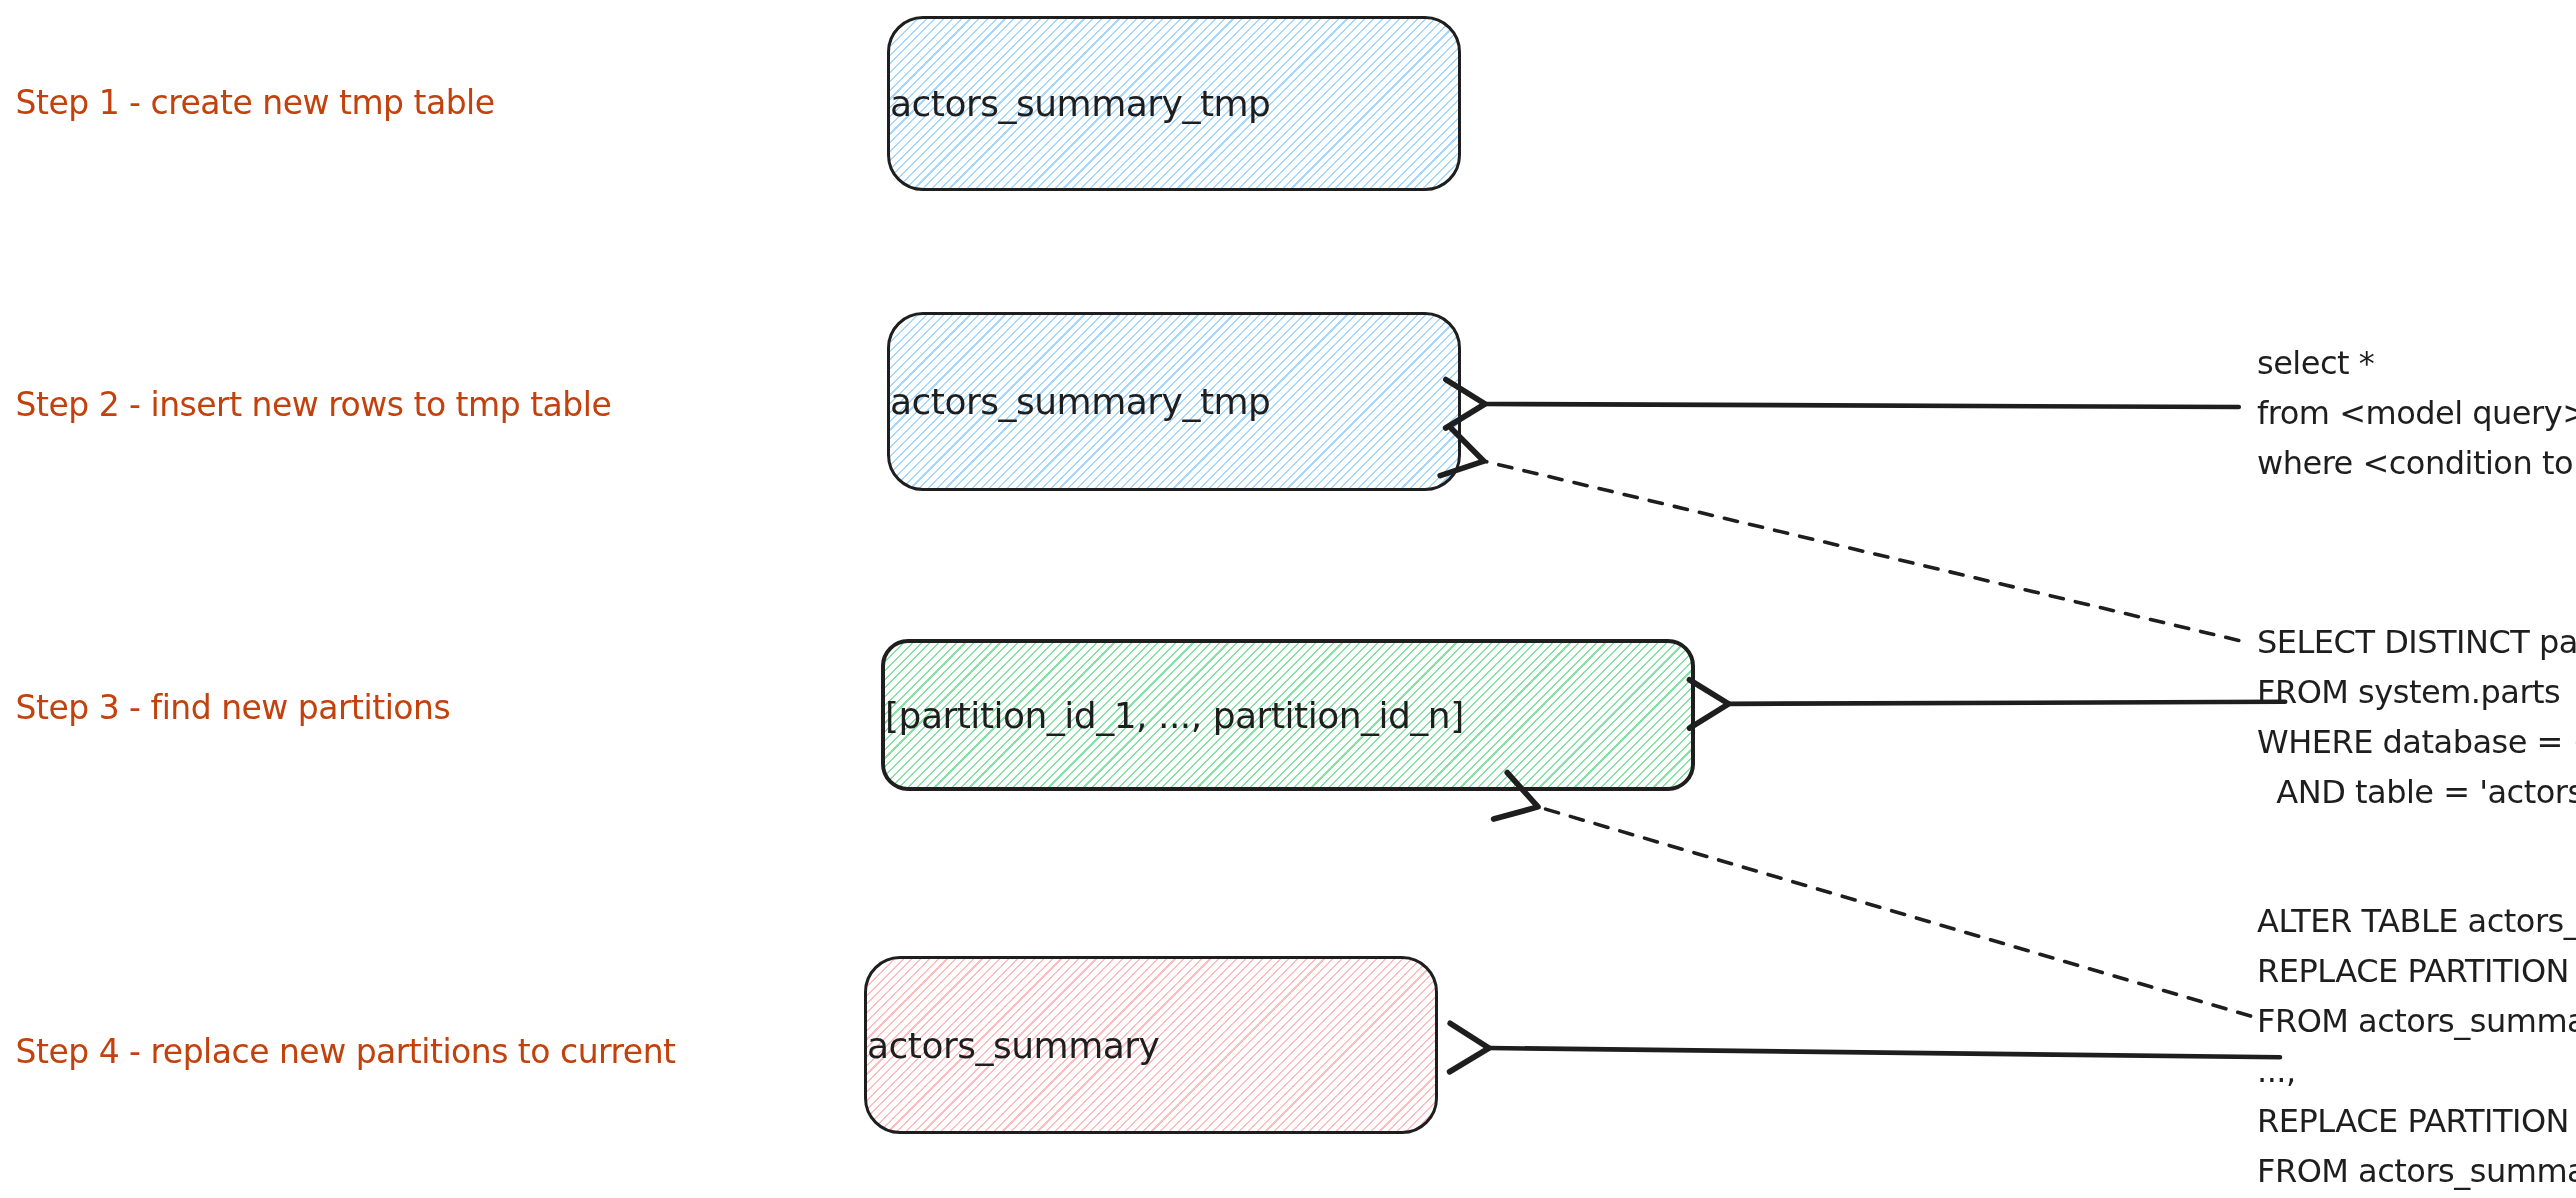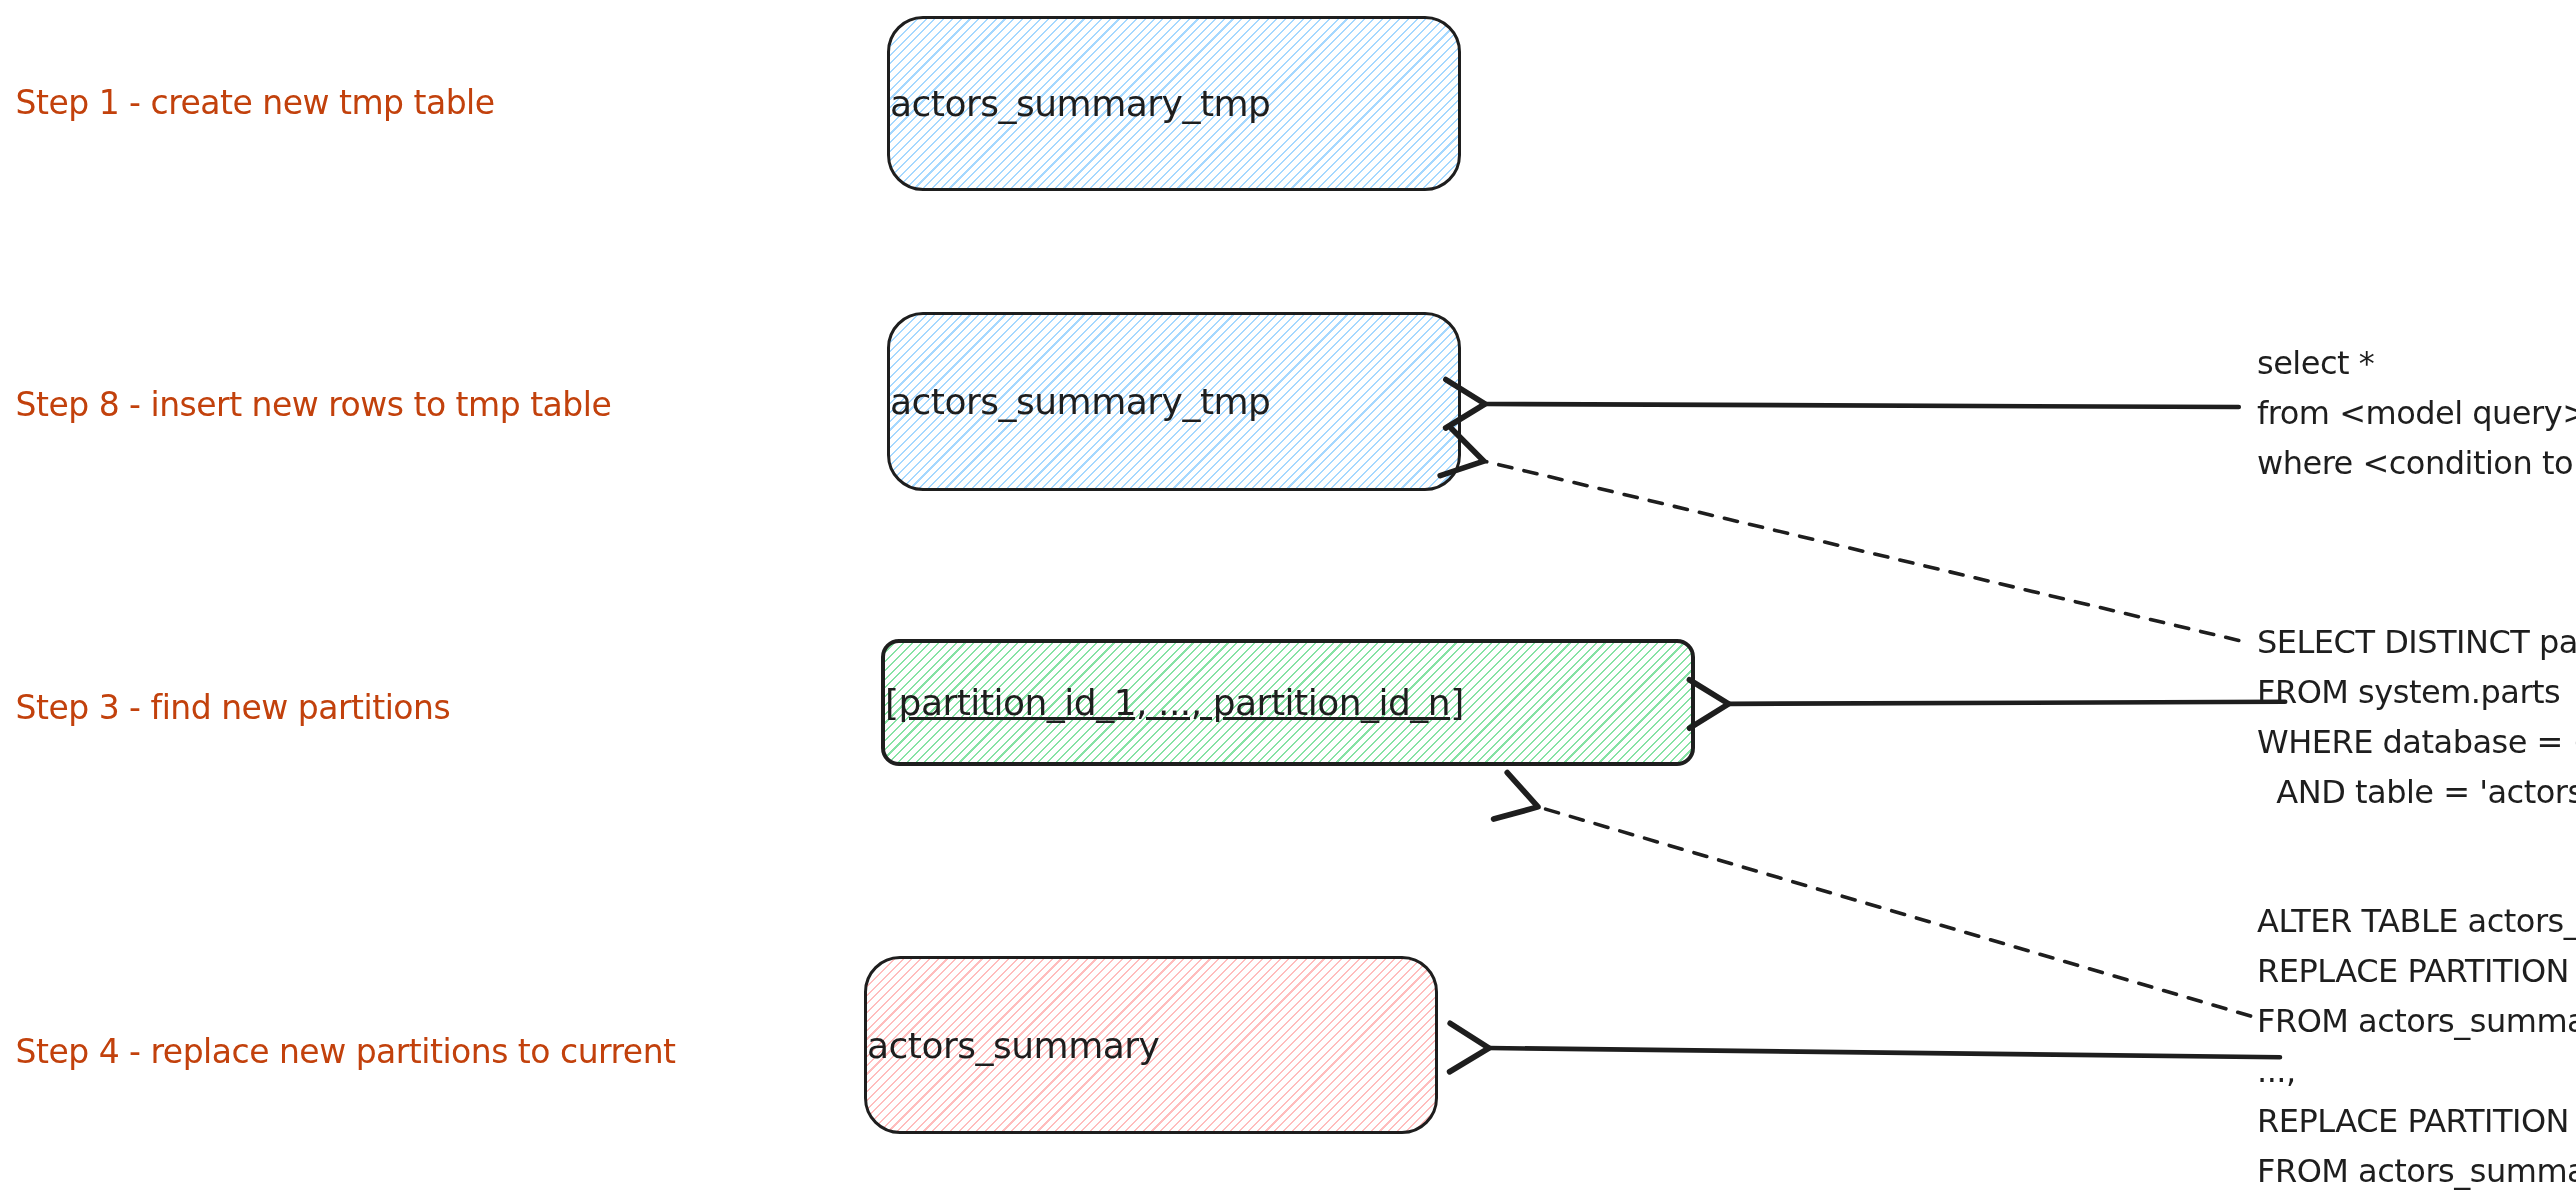--- a/index.html
+++ b/index.html
@@ -55,21 +55,21 @@
   .hatch-green {
     background-image: repeating-linear-gradient(135deg,
       #86e2a4 0px, #86e2a4 1.5px, rgba(255,255,255,0) 1.5px, rgba(255,255,255,0) 6.2px);
   }
   .hatch-pink {
     background-image: repeating-linear-gradient(135deg,
       #ffbdbd 0px, #ffbdbd 1.5px, rgba(255,255,255,0) 1.5px, rgba(255,255,255,0) 6.2px);
   }
   #node-1 { left: 887px; top: 15.5px;   width: 574px; height: 175px; }
   #node-2 { left: 887px; top: 312px;  width: 574px; height: 179px; }
-  #node-3 { left: 881px; top: 639px; width: 814px; height: 127px; border-width: 4.1px; border-radius: 18px; text-decoration: underline; }
+  #node-3 { left: 881px; top: 639px; width: 814px; height: 152px; border-width: 4.1px; border-radius: 27px; }
   #node-4 { left: 864px; top: 956px; width: 574px; height: 178px; }
 
   
   .sql-block {
     position: absolute;
     left: 2257px;
     font-size: 32px;
     line-height: 50px;
     letter-spacing: -0.5px;
     color: #1e1e1e;
@@ -90,21 +90,21 @@
   .arrow-solid  { stroke: #1e1e1e; stroke-width: 9;  fill: none; stroke-linecap: round; }
   .arrow-dashed { stroke: #1e1e1e; stroke-width: 7;  fill: none; stroke-linecap: round;
                   stroke-dasharray: 26 24; }
 </style>
 </head>
 <body>
 
 <div id="canvas">
 
   <div class="step-label" id="label-1">Step 1 - create new tmp table</div>
-  <div class="step-label" id="label-2">Step 8 - insert new rows to tmp table</div>
+  <div class="step-label" id="label-2">Step 2 - insert new rows to tmp table</div>
   <div class="step-label" id="label-3">Step 3 - find new partitions</div>
   <div class="step-label" id="label-4">Step 4 - replace new partitions to current</div>
 
   <div class="node hatch-blue" id="node-1">
     <span class="node-text">actors_summary_tmp</span>
   </div>
   <div class="node hatch-blue" id="node-2">
     <span class="node-text">actors_summary_tmp</span>
   </div>
   <div class="node hatch-green" id="node-3">

